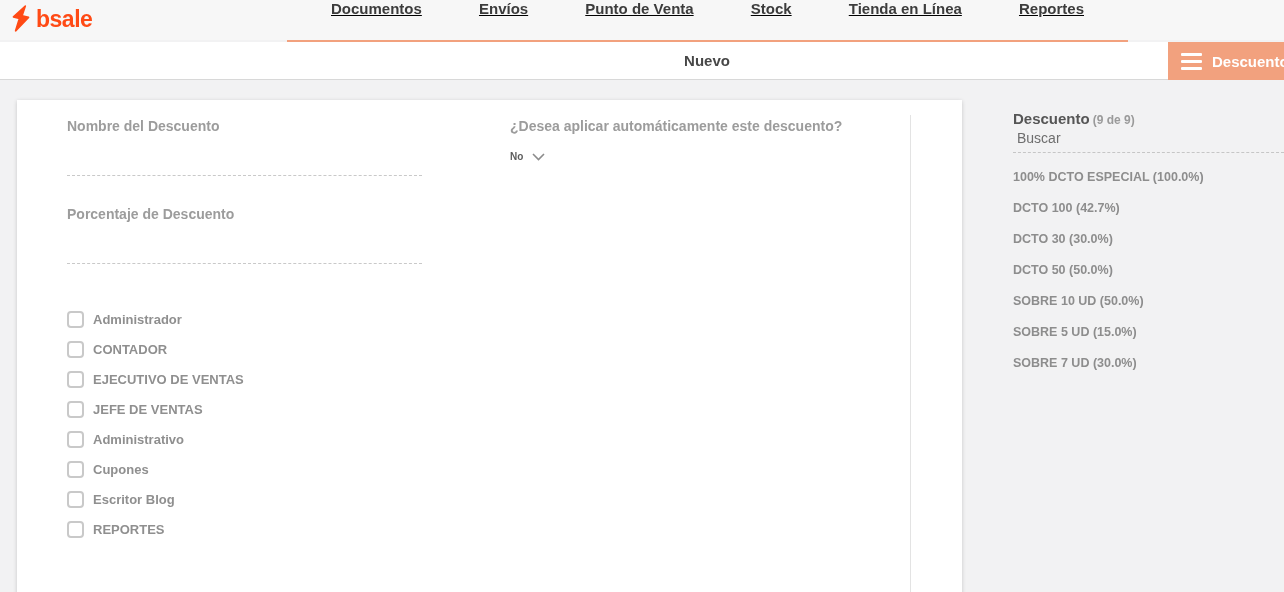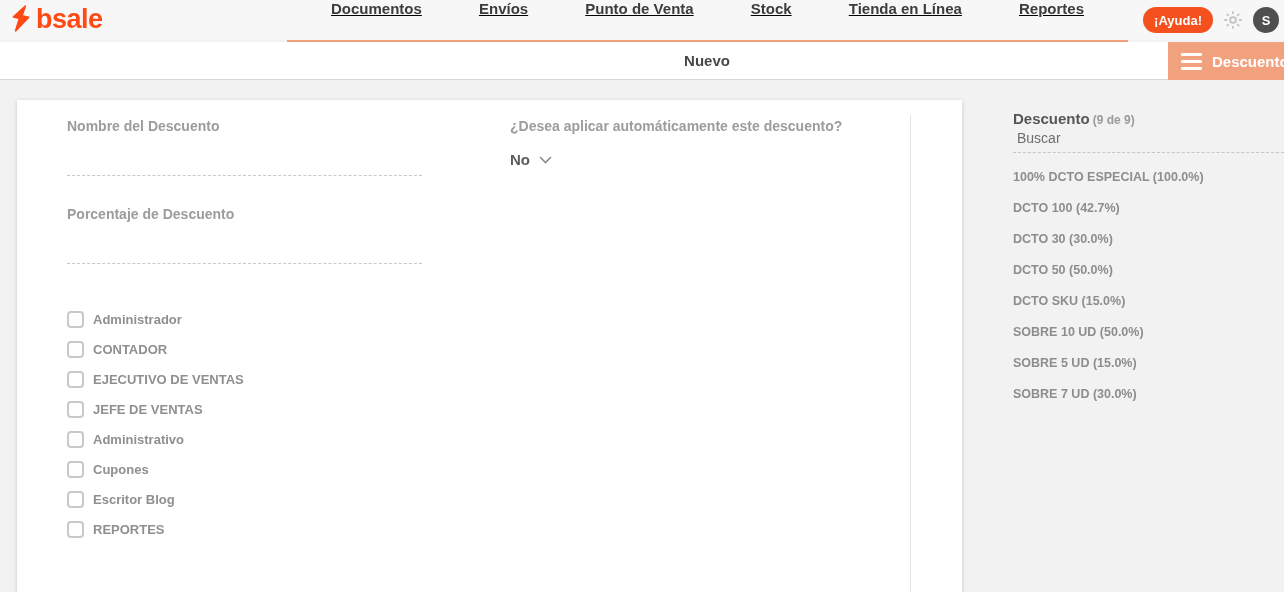--- a/index.html
+++ b/index.html
@@ -2,21 +2,21 @@
 <html><head>
 <meta charset="utf-8">
 <style>
   * { margin:0; padding:0; box-sizing:border-box; }
   html,body { width:1284px; height:592px; overflow:hidden; }
   body { font-family:"Liberation Sans","DejaVu Sans",sans-serif; background:#f2f2f3; position:relative; }
 
   
   .topbar { position:absolute; left:0; top:0; width:1284px; height:40px; background:#f7f7f7; z-index:5; }
   .logo { position:absolute; left:10px; top:5px; display:flex; align-items:center; gap:4px; cursor:pointer; }
-  .logo-text { color:#ff4a15; font-size:27px; font-weight:700; letter-spacing:-0.5px; line-height:28px;text-align:right; }
+  .logo-text { color:#ff4a15; font-size:23px; font-weight:700; letter-spacing:-0.5px; line-height:28px;text-align:right; }
   .main-nav { position:absolute; left:287px; top:0; width:841px; height:40px; display:flex; align-items:flex-start; justify-content:space-between; padding:0 44px;text-decoration:underline; }
   .nav-item { font-size:15px; font-weight:700; color:#3c3c3c; text-decoration:none; white-space:nowrap; cursor:pointer; }
   .top-actions { position:absolute; right:5px; top:0; height:40px; display:flex; align-items:center; gap:8px; }
   .help-btn { background:#f4511e; color:#fff; border:none; border-radius:14px; height:26px; padding:0 11px; font-size:13px; font-weight:700; font-family:inherit; cursor:pointer; }
   .gear { width:24px; height:24px; display:flex; align-items:center; justify-content:center; cursor:pointer; }
   .avatar { width:26px; height:26px; border-radius:50%; background:#4f4f4f; color:#fff; font-size:13px; font-weight:700; display:flex; align-items:center; justify-content:center; cursor:pointer; }
 
   .nav-underline { position:absolute; left:287px; top:40px; width:841px; height:2px; background:#f2a17e; z-index:6; }
 
   
@@ -30,21 +30,21 @@
   .card { position:absolute; left:17px; top:100px; width:945px; height:520px; background:#fff; box-shadow:0 1px 4px rgba(0,0,0,0.18); display:flex; }
   .form-col { flex:1 1 auto; padding:18px 0 0 50px; }
   .right-col { flex:0 0 52px; border-left:1px solid #e3e3e3; margin-top:15px; }
 
   .form-grid { display:grid; grid-template-columns:443px 1fr; }
   .field label, .question { display:block; font-size:14px; font-weight:700; color:#9c9c9c; }
   .dashed-input { display:block; width:355px; border:none; border-bottom:1px dashed #c9c9c9; background:transparent; height:24px; margin-top:18px; font-family:inherit; font-size:14px; color:#555; outline:none; }
   .field { margin-bottom:30px; }
   .auto-apply { padding-right:20px; }
   .select { display:inline-flex; align-items:center; gap:9px; margin-top:17px; cursor:pointer; }
-  .select .sel-value { font-size:15px; font-weight:700; color:#5c5c5c; }
+  .select .sel-value { font-size:10px; font-weight:700; color:#5c5c5c; }
 
   .profiles { margin-top:0; }
   .chk-wrap { display:flex; flex-wrap:wrap; column-gap:17px; row-gap:13px; margin-top:17px; max-width:845px;flex-direction:column; }
   .chk { display:inline-flex; align-items:center; gap:9px; cursor:pointer; white-space:nowrap; }
   .chk .box { width:17px; height:17px; border:2px solid #c9c9c9; border-radius:4px; background:#fff; flex:0 0 auto; }
   .chk-label { font-size:13px; font-weight:700; color:#8f8f8f; }
 
   
   .sidebar { position:absolute; left:1013px; top:110px; width:271px; }
   .sidebar h2 { font-size:15px; font-weight:700; color:#565656; }
@@ -70,30 +70,20 @@
   <nav class="main-nav">
 
   <a class="nav-item">Documentos</a>
       <a class="nav-item">Envíos</a>
       <a class="nav-item">Punto de Venta</a>
       <a class="nav-item">Stock</a>
       <a class="nav-item">Tienda en Línea</a>
       <a class="nav-item">Reportes</a>
     </nav>
 
-  <div class="top-actions">
-    <button class="help-btn">¡Ayuda!</button>
-    <span class="gear">
-      <svg width="22" height="22" viewBox="0 0 24 24" fill="none" stroke="#c3c3c3" stroke-width="2">
-        <circle cx="12" cy="12" r="3.2"></circle>
-        <path d="M12 2.5v3 M12 18.5v3 M2.5 12h3 M18.5 12h3 M5.3 5.3l2.1 2.1 M16.6 16.6l2.1 2.1 M18.7 5.3l-2.1 2.1 M7.4 16.6l-2.1 2.1"></path>
-      </svg>
-    </span>
-    <span class="avatar">S</span>
-  </div>
 </div>
 
 <div class="nav-underline"></div>
 
 <div class="subheader">
   <span class="tab-nuevo">Nuevo</span>
 </div>
 
 <button class="descuento-btn">
   <span class="burger">
@@ -181,18 +171,17 @@
   <h2>
     <span>Descuento</span><small>(9 de 9)</small>
   </h2>
   <input class="search" type="text" placeholder="Buscar" style="">
   <ul class="side-list">
 
   <li class="side-item">100% DCTO ESPECIAL (100.0%)</li>
       <li class="side-item">DCTO 100 (42.7%)</li>
       <li class="side-item">DCTO 30 (30.0%)</li>
       <li class="side-item">DCTO 50 (50.0%)</li>
-      <li class="side-item">DCTO SKU (15.0%)</li>
       <li class="side-item">SOBRE 10 UD (50.0%)</li>
       <li class="side-item">SOBRE 5 UD (15.0%)</li>
       <li class="side-item">SOBRE 7 UD (30.0%)</li>
     </ul>
 </aside>
 
 </body></html>

